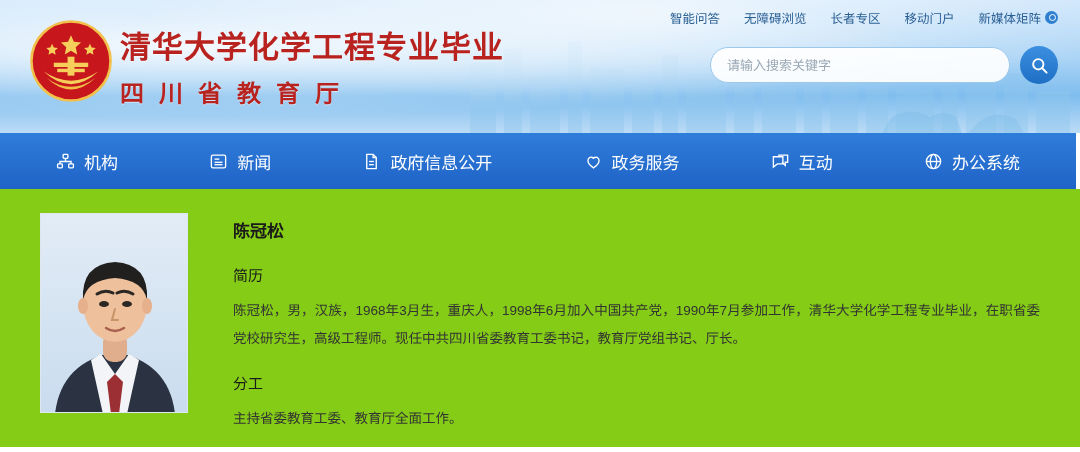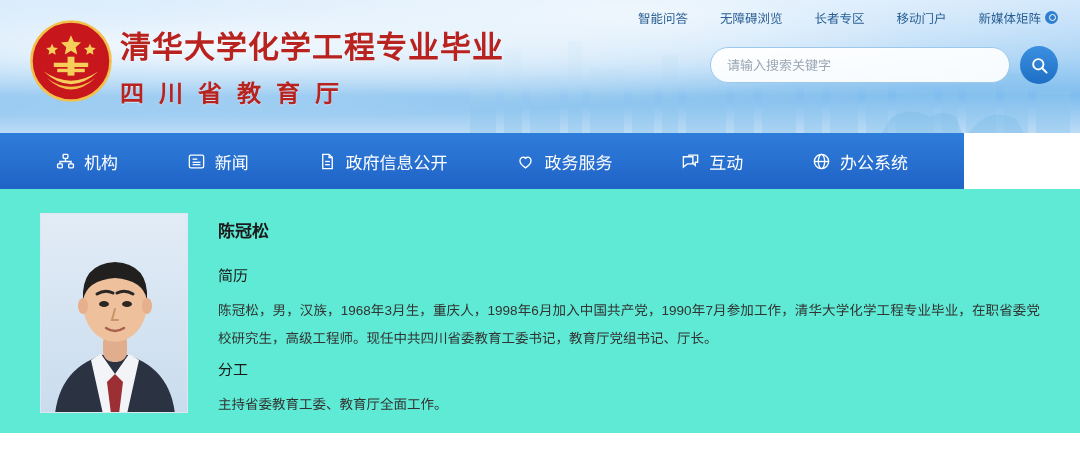--- a/index.html
+++ b/index.html
@@ -41,21 +41,21 @@
   .title-line2 {
     margin-top: 7px;
     font-size: 24px; font-weight: 700; color: #b8231f; letter-spacing: 15px;
     font-family: "Liberation Serif", serif;
     text-shadow: 0 1px 0 rgba(255,255,255,.5);
   }
 
   
   .toplinks {
     position: absolute; right: 22px; top: 8px;
-    display: flex; align-items: center; gap: 32px;
+    display: flex; align-items: center; gap: 24px;
     font-size: 12.5px; color: #2a5f93;
   }
   .toplink { cursor: pointer; display: flex; align-items: center; gap: 4px; }
   .toplink .dot-icon {
     width: 13px; height: 13px; border-radius: 50%;
     background: #2f7fd0; display: inline-block;
     position: relative;
   }
   .toplink .dot-icon::after {
     content: ""; position: absolute; left: 4px; top: 3px;
@@ -77,54 +77,54 @@
   .search-input::placeholder { color: #9aa7b4; }
   .search-btn {
     width: 38px; height: 38px; border-radius: 50%;
     background: linear-gradient(180deg,#3b8fe0,#1e6fc4);
     border: none; cursor: pointer;
     display: flex; align-items: center; justify-content: center;
   }
 
   
   .nav {
-    width: 964px; height: 56px;
+    width: 1076px; height: 56px;
     background: linear-gradient(180deg,#2f7ddb 0%,#1f63c6 100%);
     display: flex; align-items: center;
     padding: 0 56px;
     justify-content: space-between;
   }
   .nav-item {
     display: flex; align-items: center; gap: 9px;
     color: #ffffff; font-size: 17px; cursor: pointer;
     white-space: nowrap;
   }
   .nav-item svg { flex: 0 0 auto; }
 
   
   .content {
-    display: flex; padding: 24px 40px 0 40px; gap: 30px;
-    background: #5eead4;
+    display: flex; padding: 24px 40px 0 40px; gap: 45px;
+    background: #84cc16;
   }
   .photo {
     width: 148px; height: 200px; flex: 0 0 auto;
     border: 1px solid #dfe6ee;
     background: linear-gradient(180deg,#dfe9f3 0%,#cfe0f0 100%);
     position: relative; overflow: hidden;
   }
   .info { flex: 1 1 auto; padding-top: 4px; }
   .person-name {
     font-size: 17px; font-weight: 700; color: #1a1a1a; margin-bottom: 22px;
   }
   .sec-title {
     font-size: 15px; font-weight: 400; color: #1a1a1a; margin-bottom: 12px;
   }
   .sec-body {
     font-size: 13.5px; color: #333; line-height: 2.05; text-align: justify;
-    margin-bottom: 6px;
+    margin-bottom: 20px;
   }
   .sec-body.last { margin-bottom: 14px; }
 </style>
 </head>
 <body>
 
 <div class="banner">
 
   <svg class="skyline" viewBox="0 0 620 110" preserveAspectRatio="none">
     <g fill="#8fc6ec" opacity="0.75">

